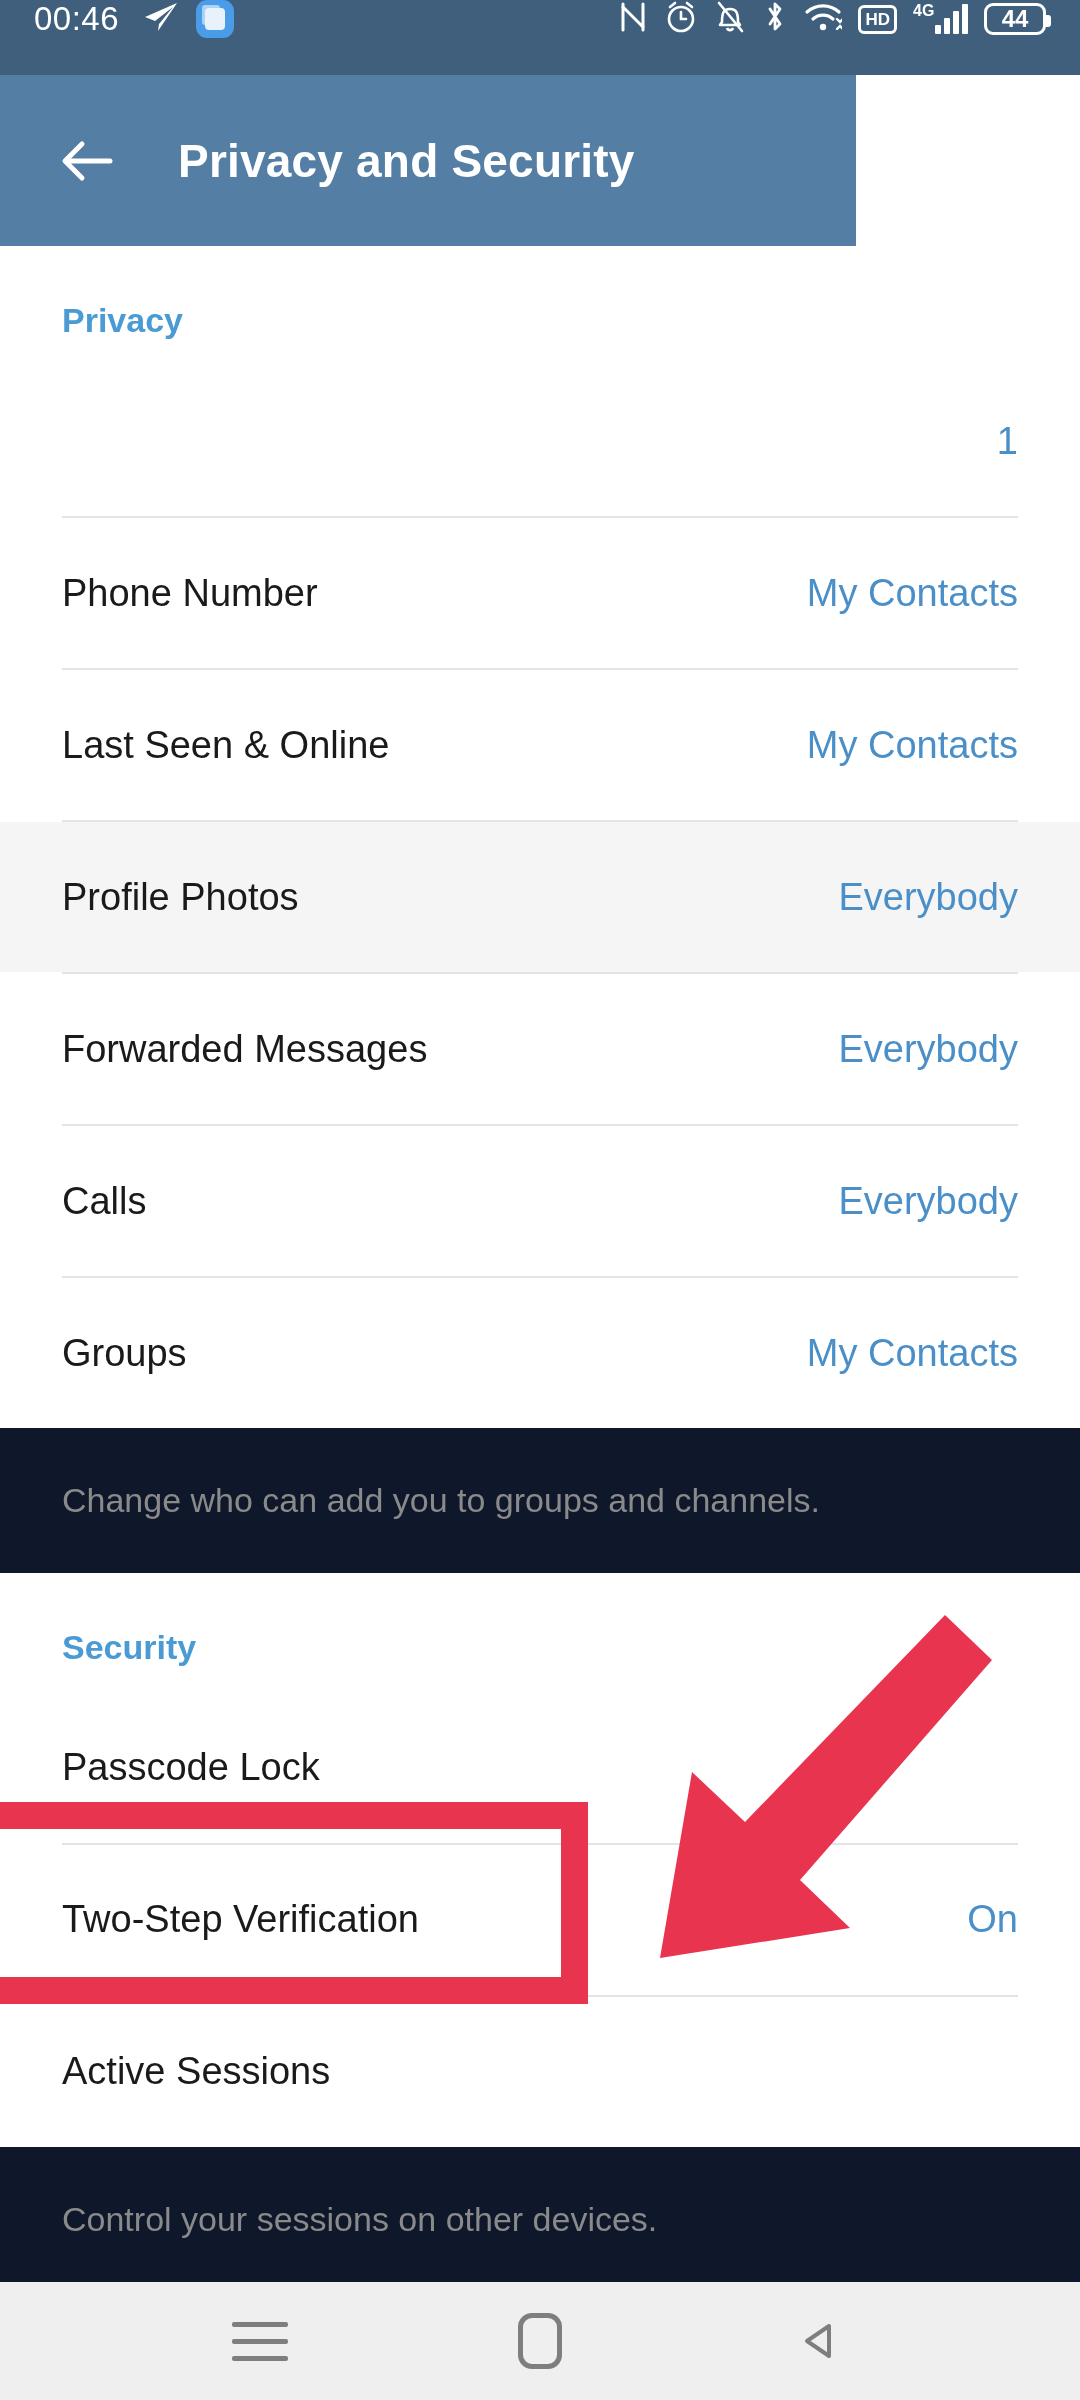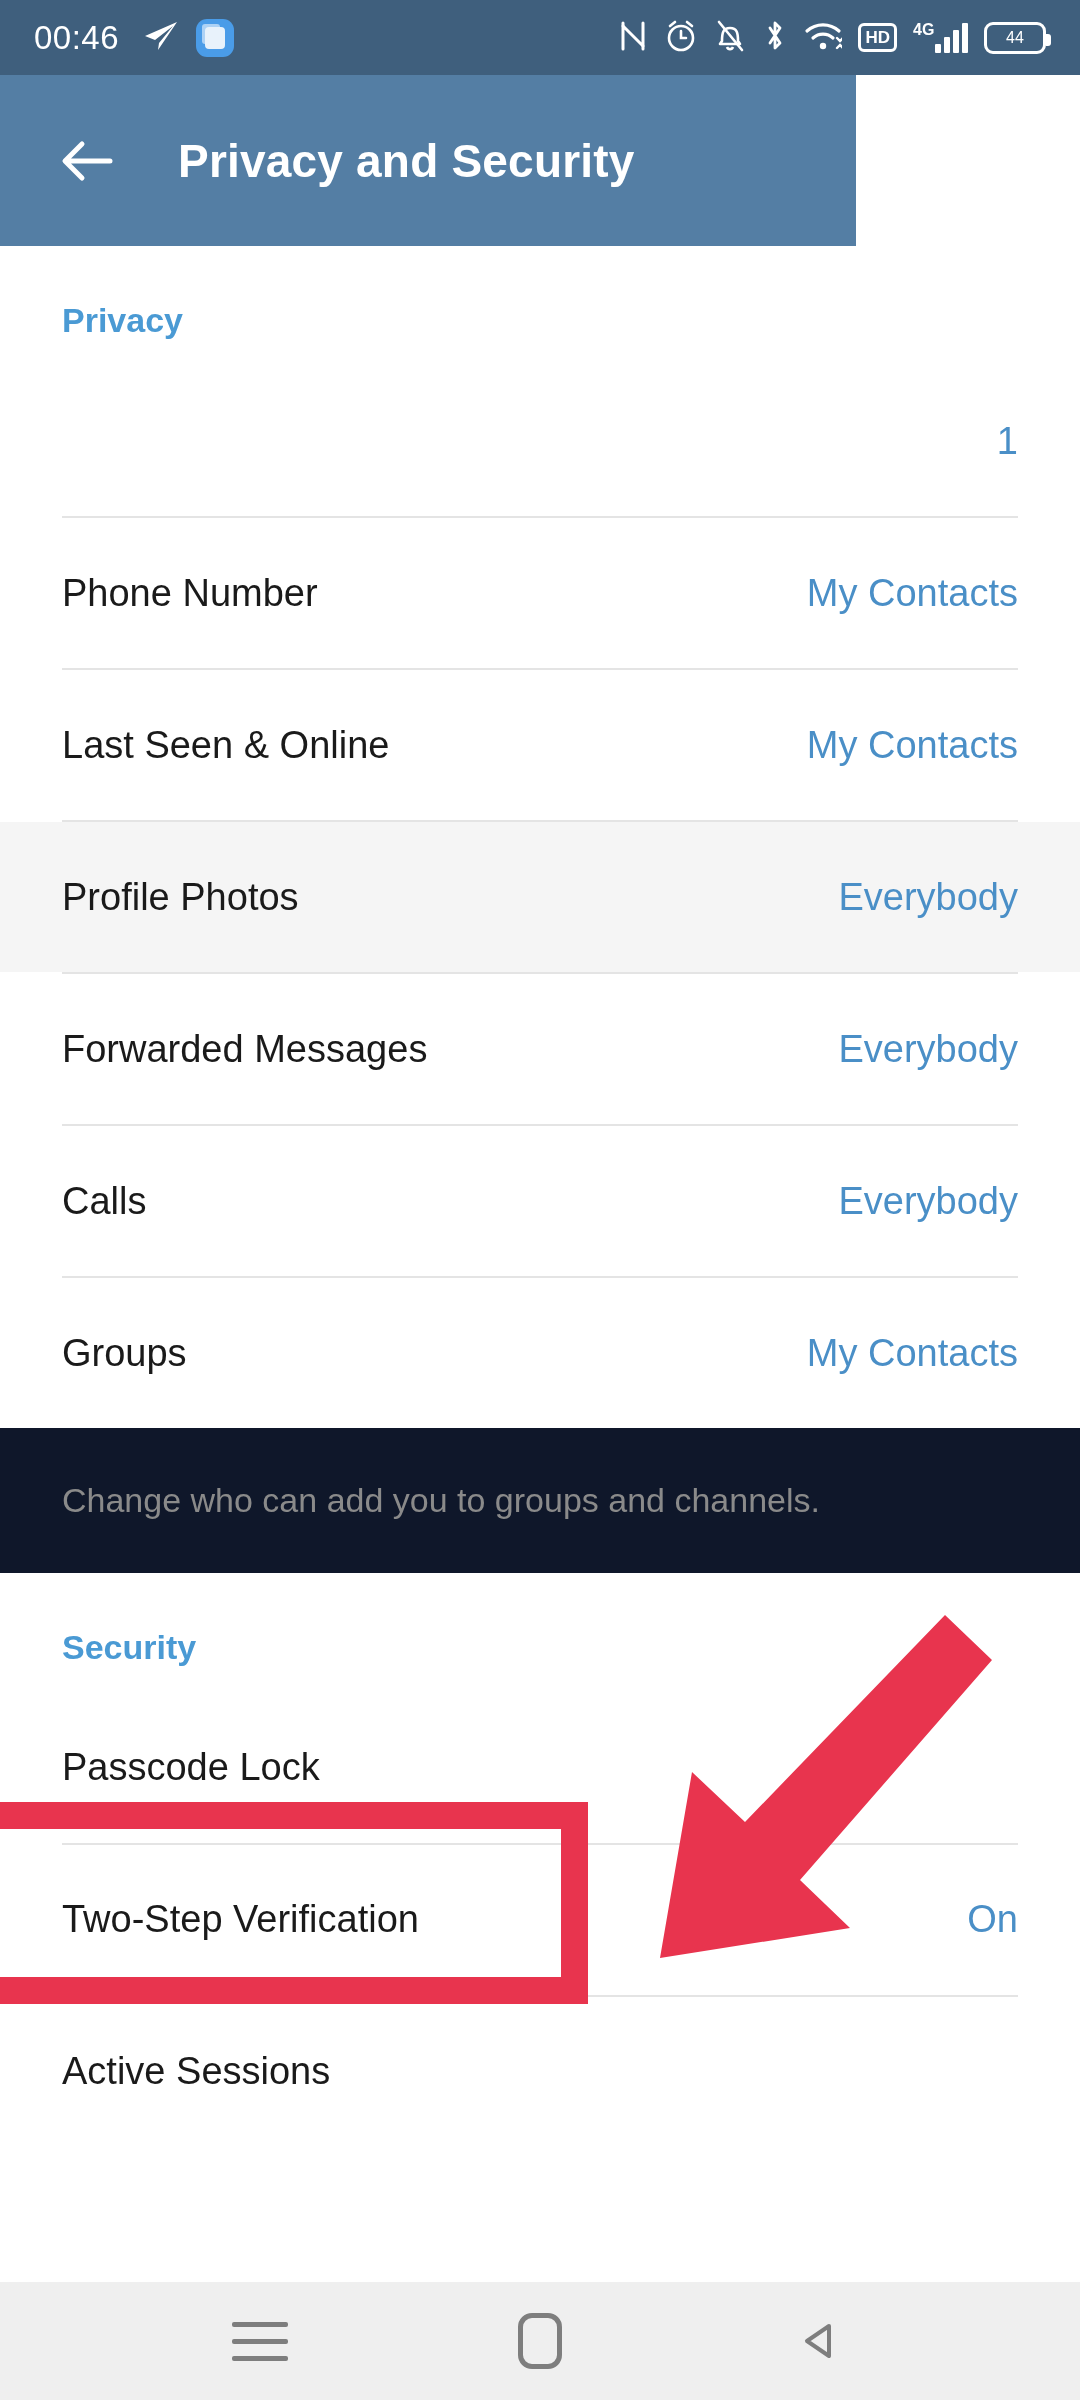--- a/index.html
+++ b/index.html
@@ -8,21 +8,21 @@
     font-family:"Liberation Sans", sans-serif;
     background:#ffffff;
     position:relative;
     overflow:hidden;
   }
 
   
   .status-bar{
     height:75px; width:1080px;
     background:#3f5f7d;
-    display:flex; align-items:center;
+    display:flex; align-items:flex-start;
     padding:0 34px;
     color:#ffffff;
   }
   .status-clock{ font-size:33px; letter-spacing:.5px; }
   .status-left-icons{ display:flex; align-items:center; gap:17px; margin-left:24px; }
   .status-right{ margin-left:auto; display:flex; align-items:center; gap:16px; }
   .si{ display:block; }
   .telegram-badge{
     width:38px;height:38px;border-radius:11px;background:#4a9ce8;
     display:flex;align-items:center;justify-content:center;
@@ -40,21 +40,21 @@
   .signal .g4{ position:absolute; left:0; top:-2px; font-size:16px; font-weight:bold; }
   .signal i{ display:block; width:6px; background:#fff; border-radius:1px; }
   .battery{
     width:62px;height:32px;border:3px solid #fff;border-radius:9px;
     display:flex;align-items:center;justify-content:center;position:relative;
   }
   .battery:after{
     content:"";position:absolute;right:-8px;top:9px;width:5px;height:12px;
     background:#fff;border-radius:0 3px 3px 0;
   }
-  .battery span{ font-size:16px; font-weight:normal; line-height:1; }
+  .battery span{ font-size:24px; font-weight:bold; line-height:1; }
 
   
   .app-bar{
     height:171px; width:856px; background:#547ea4;
     display:flex; align-items:center; padding:4px 56px;
   }
   .back-arrow{ width:62px;height:62px; flex:0 0 auto; }
   .app-title{
     color:#ffffff; font-size:46px; font-weight:bold;
     margin-left:60px; letter-spacing:.2px;
@@ -236,20 +236,21 @@
     <span class="label">Two-Step Verification</span>
     <span class="value">On</span>
   </div>
   <div class="divider"></div>
 
   <div class="row">
     <span class="label">Active Sessions</span>
     <span class="value"></span>
   </div>
 
+  <div class="hint">Control your sessions on other devices.</div>
 </div>
 
 <div class="annot-box"></div>
 
 <div class="annot-arrow">
   <svg width="420" height="420" viewBox="0 0 420 420">
     <path d="M345 25 L392 70 L200 290 L250 338 L60 368 L92 182 L145 232 Z" fill="#e8344e"></path>
   </svg>
 </div>
 

